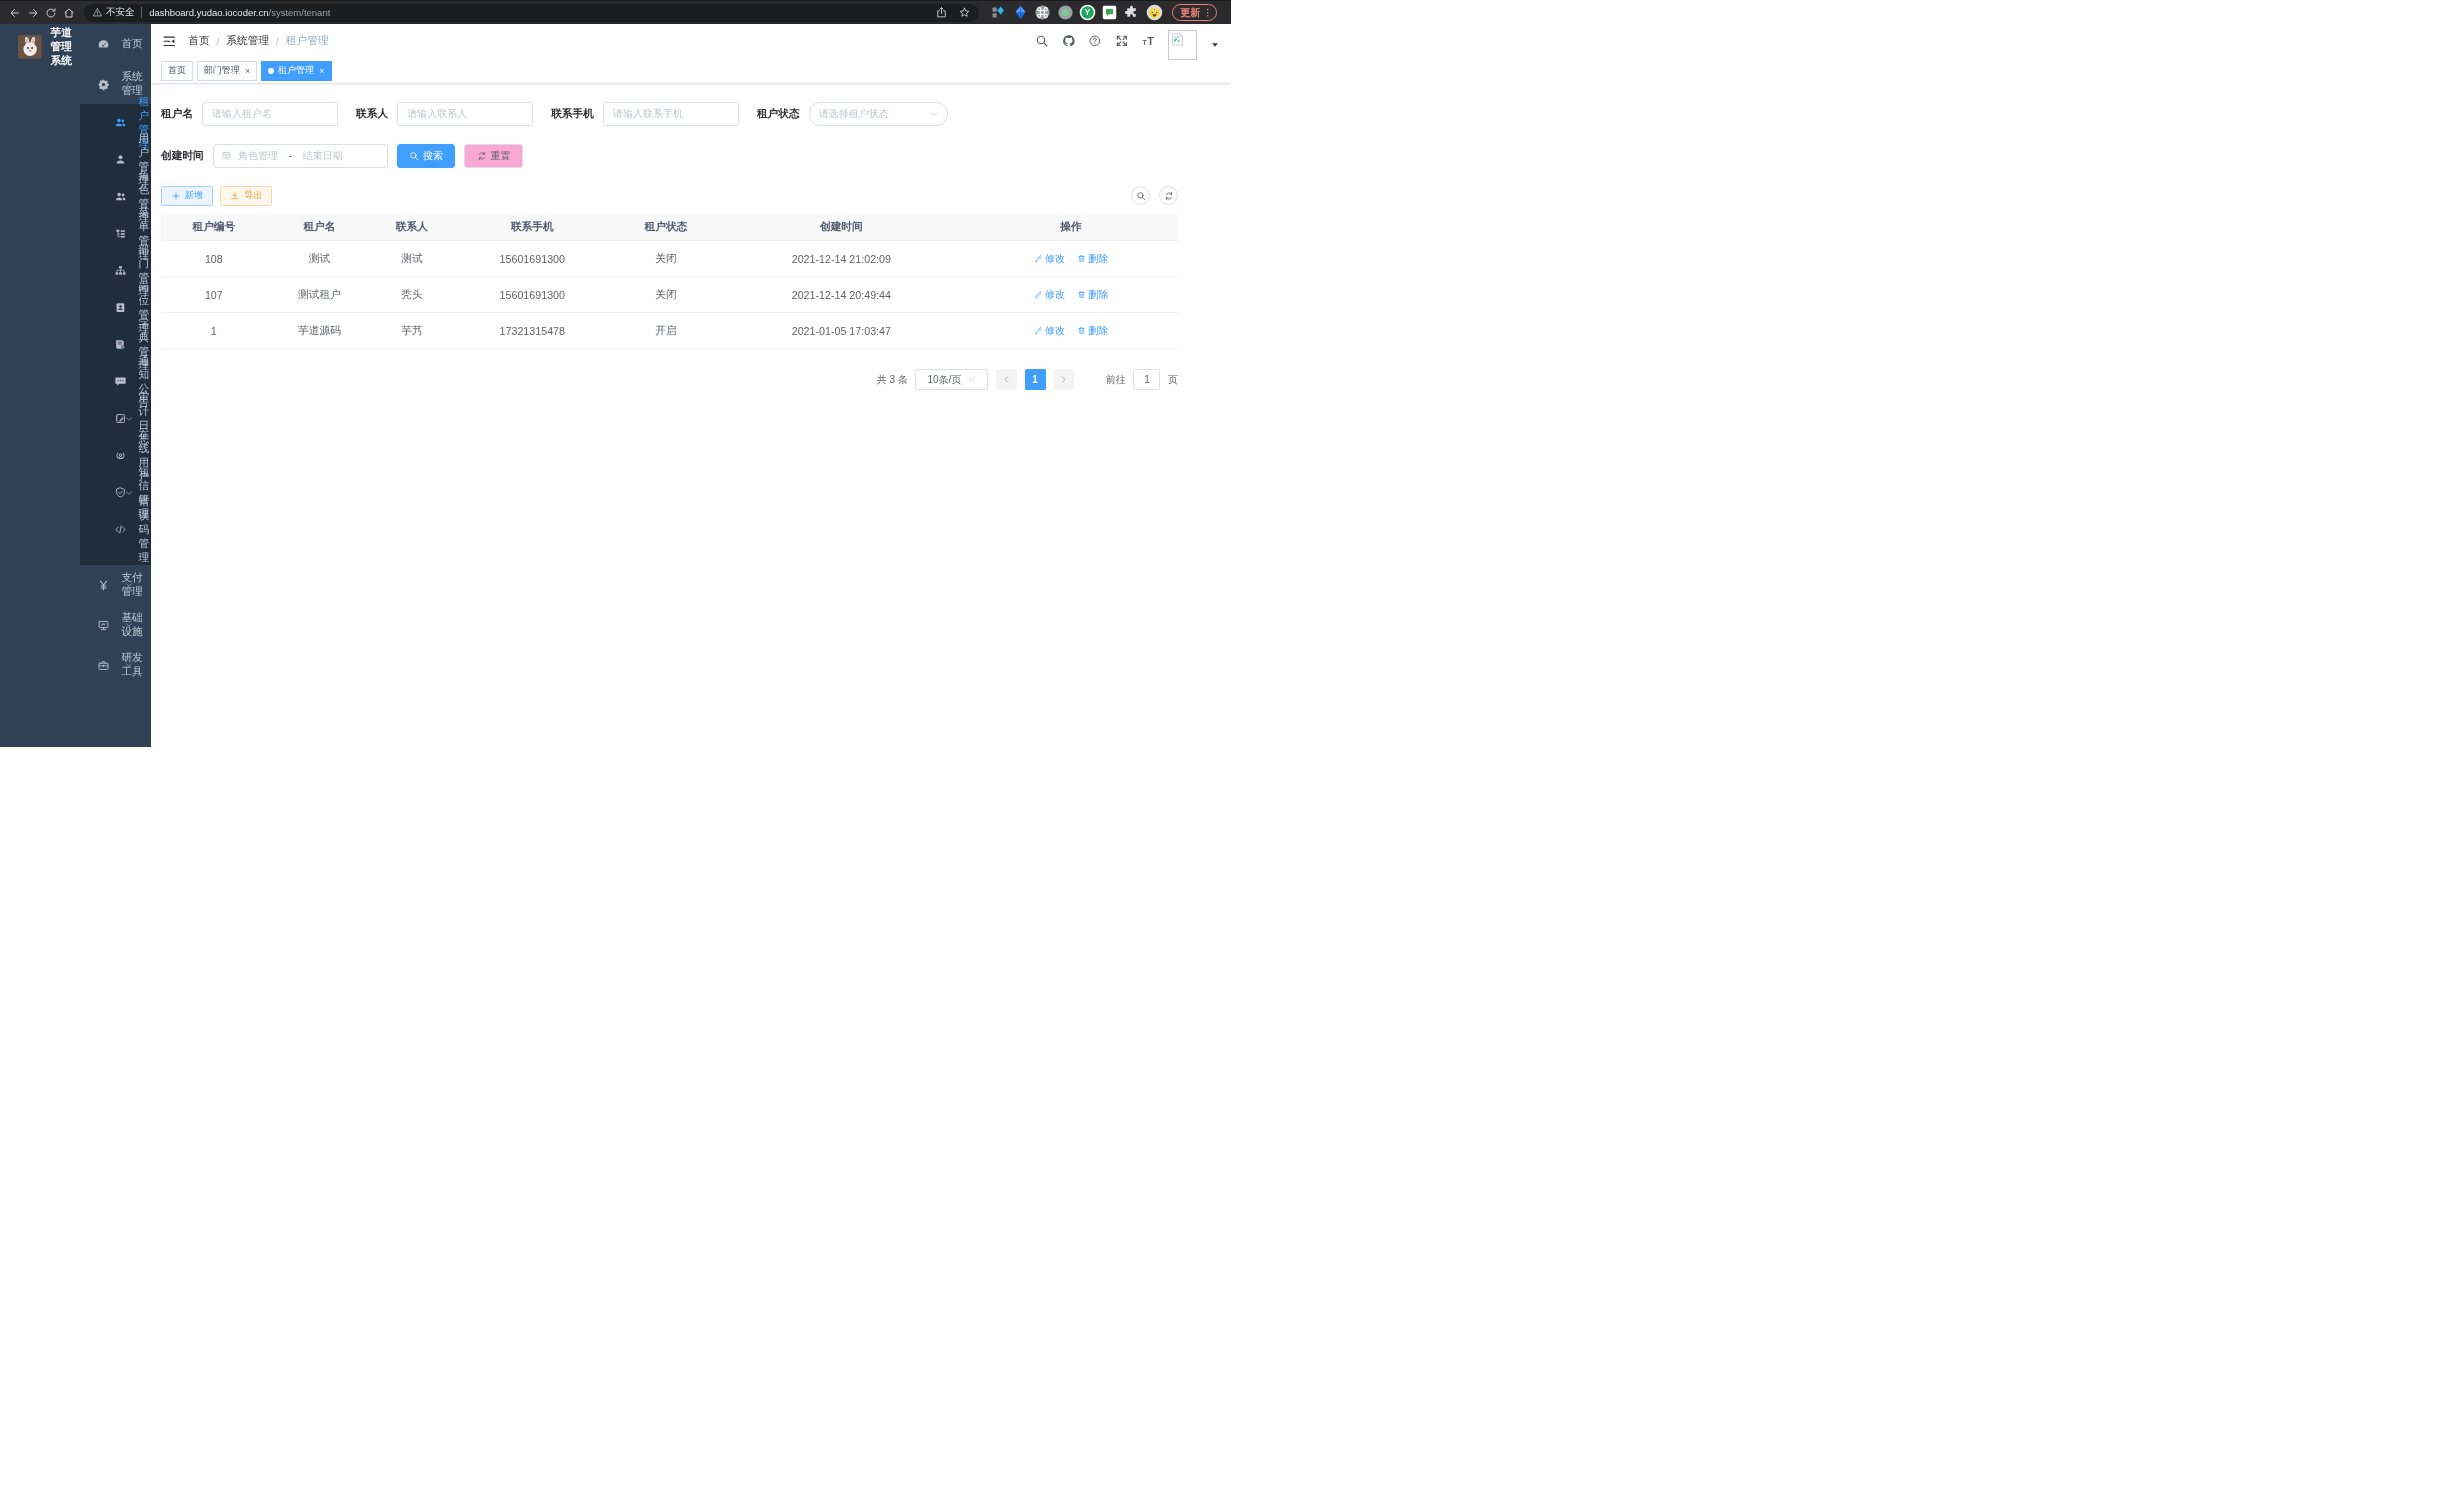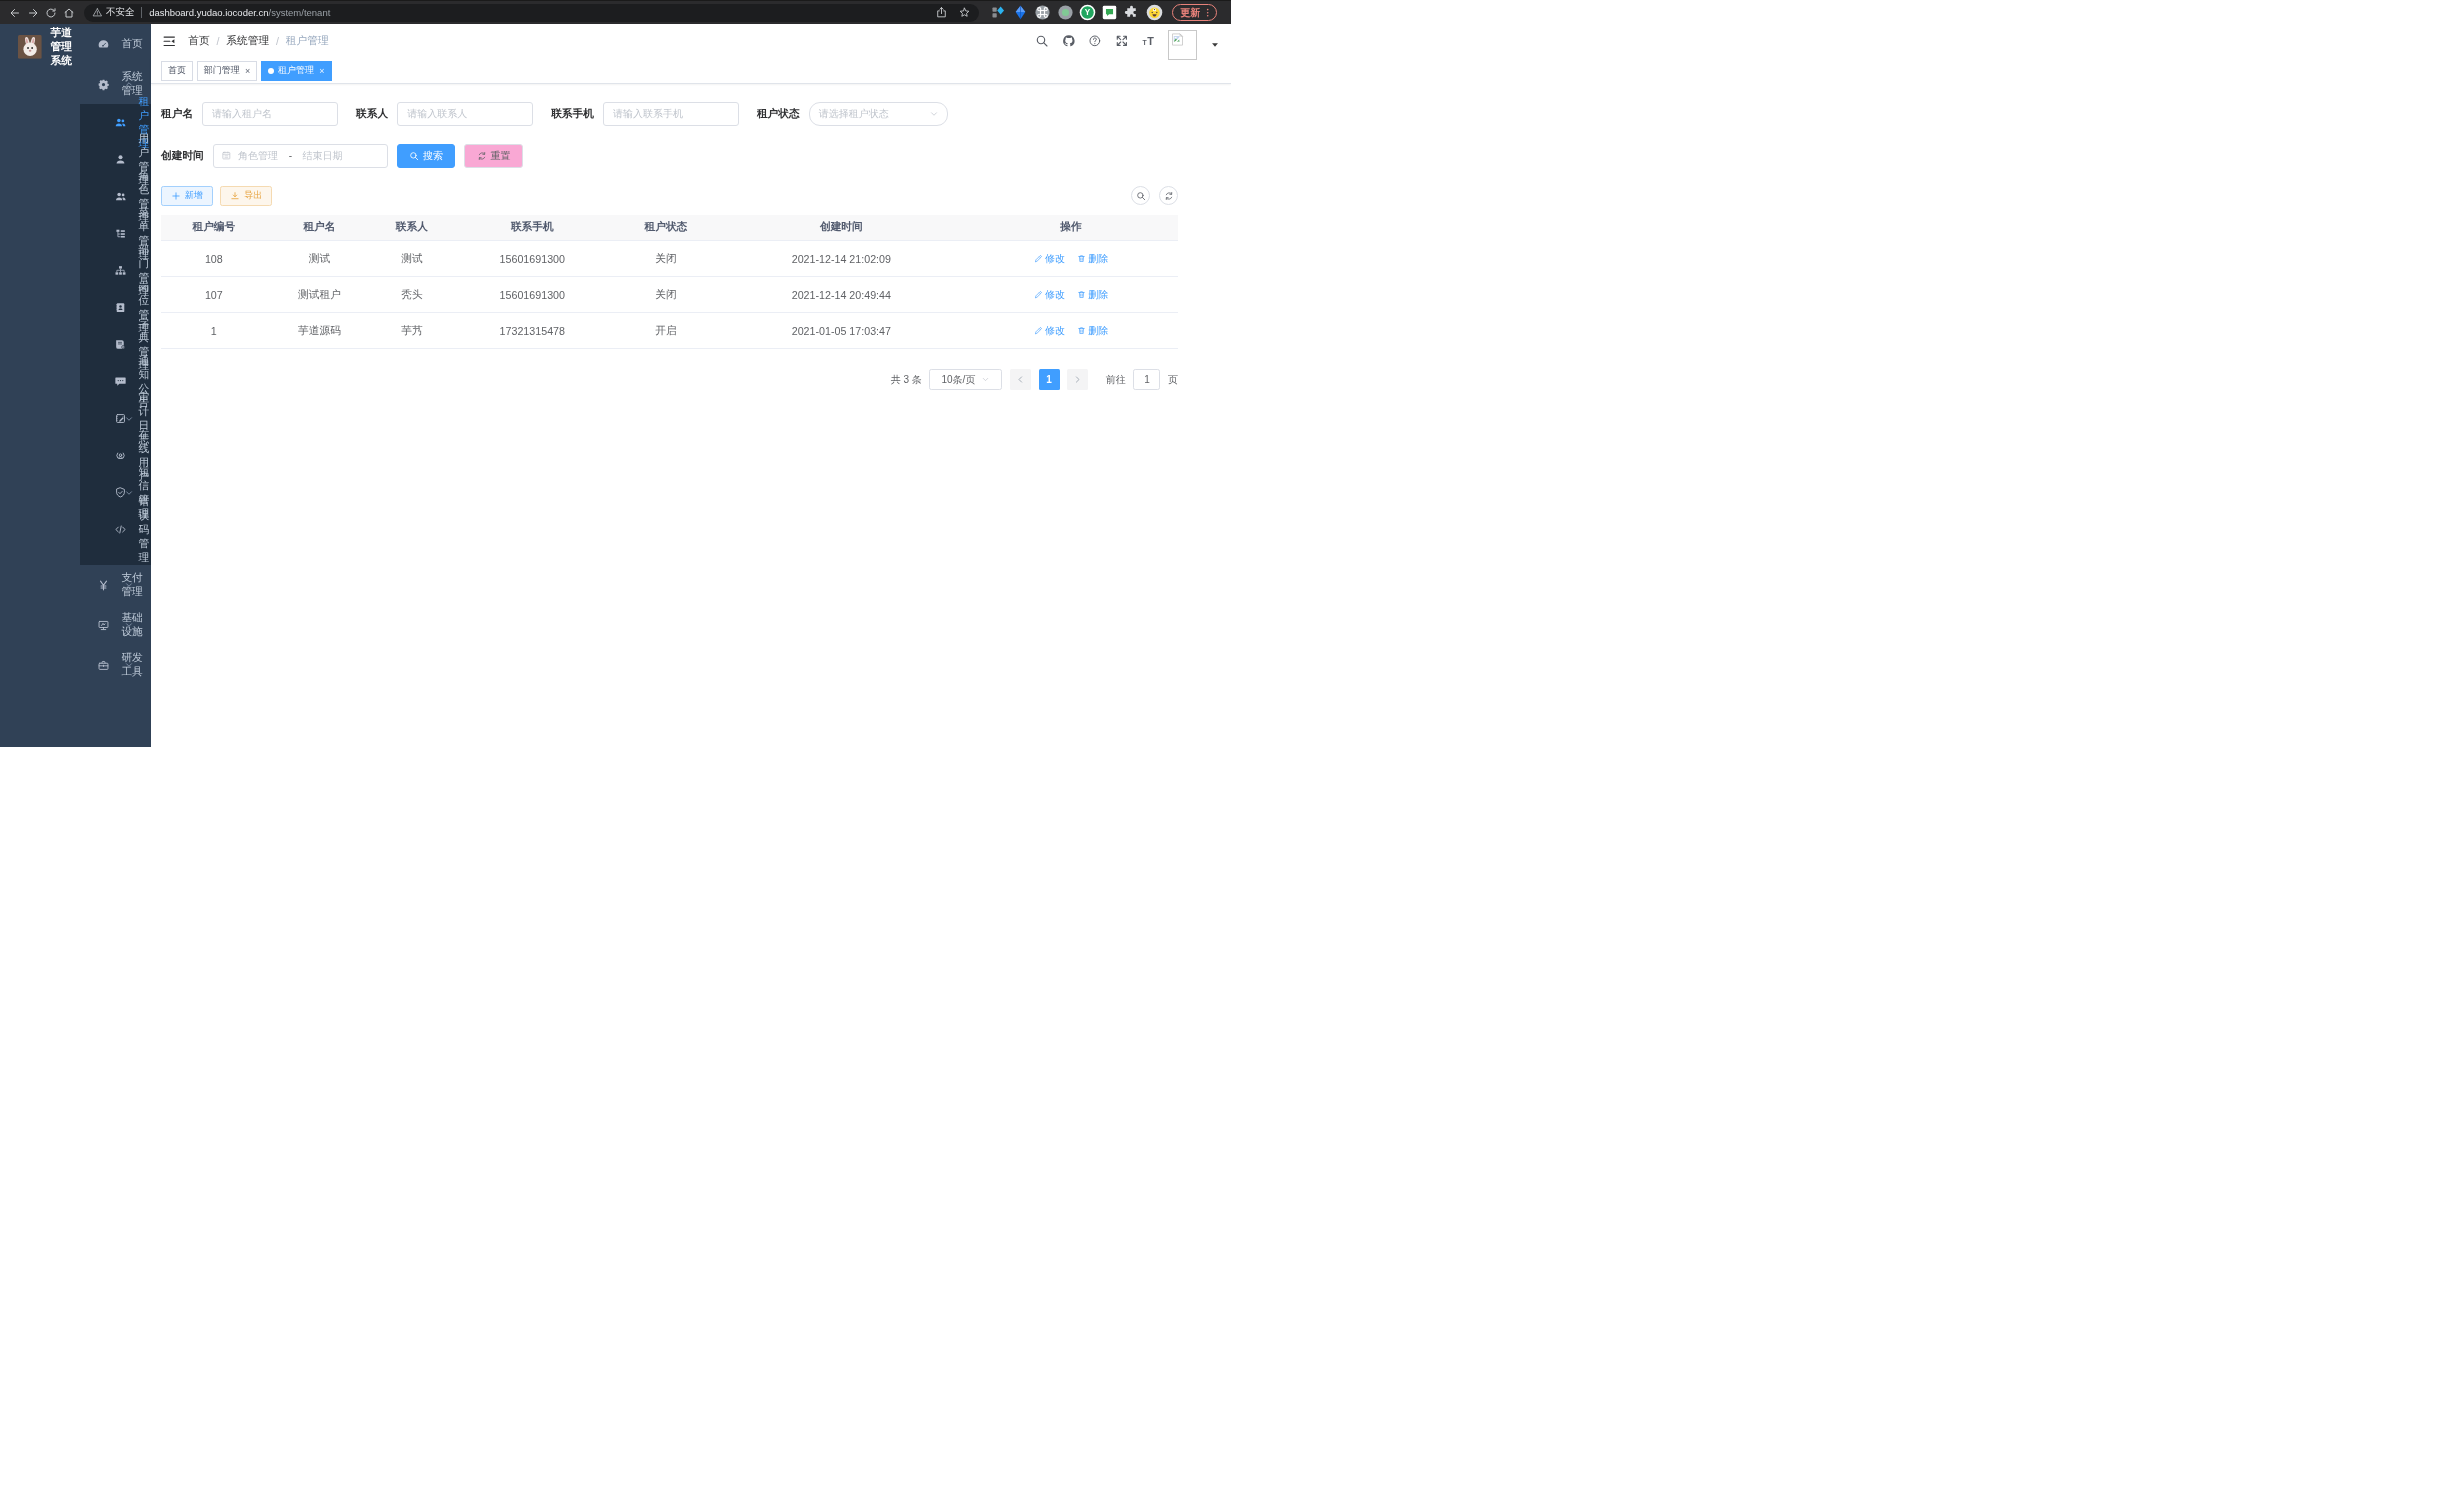--- a/index.html
+++ b/index.html
@@ -634,21 +634,21 @@
               </span>
             </button>
           <button class="pbtn num">1</button>
           <button class="pbtn">
               <span style="display:flex">
                 <svg viewBox="0 0 24 24">
                   <path d="M9 5l7 7-7 7" fill="none" stroke="currentColor" stroke-width="2.2" stroke-linecap="round" stroke-linejoin="round"></path>
                 </svg>
               </span>
             </button>
-          <span style="margin-left:10px">前往</span>
+          <span style="margin-left:24px">前往</span>
           <input class="ginput" value="1" style="">
           <span>页</span>
         </div>
       </main>
     </div>
   </div>
 </div>
 
 
 </body></html>

